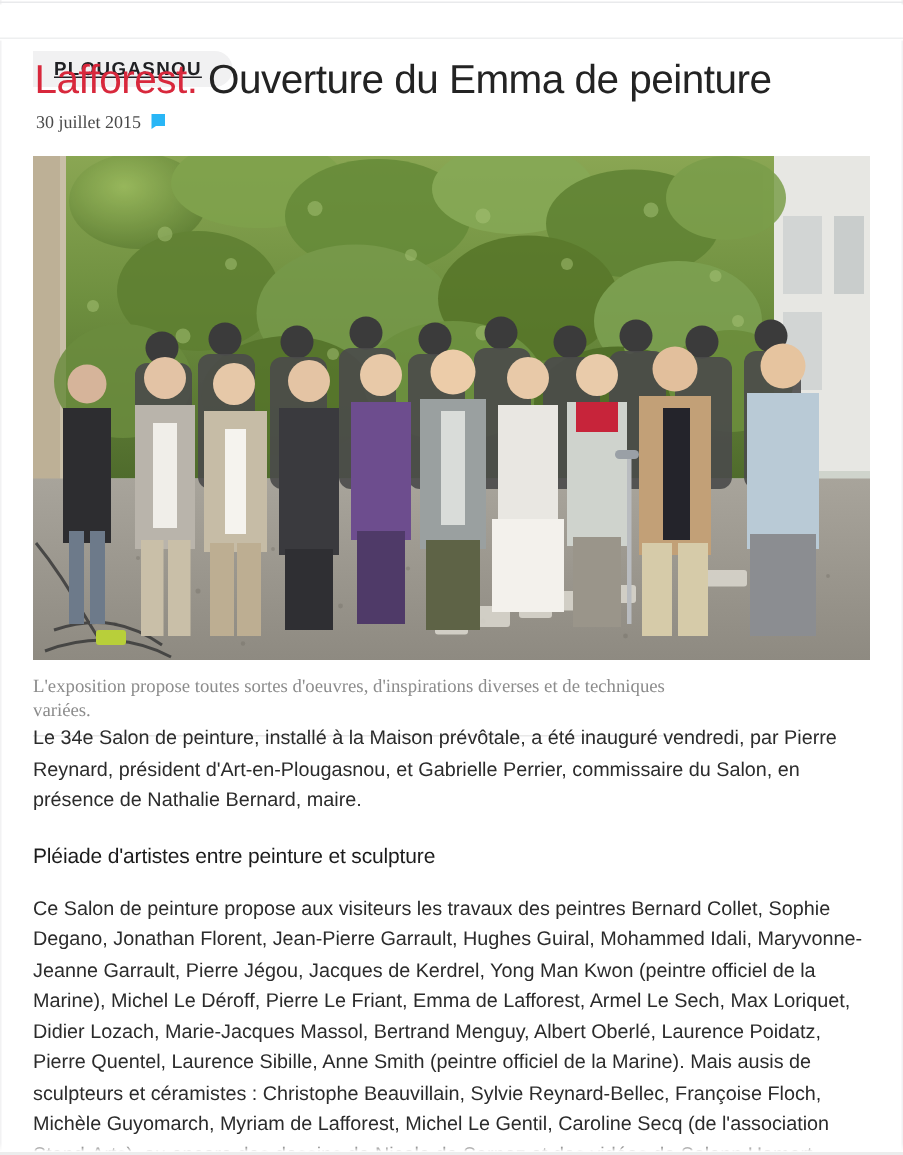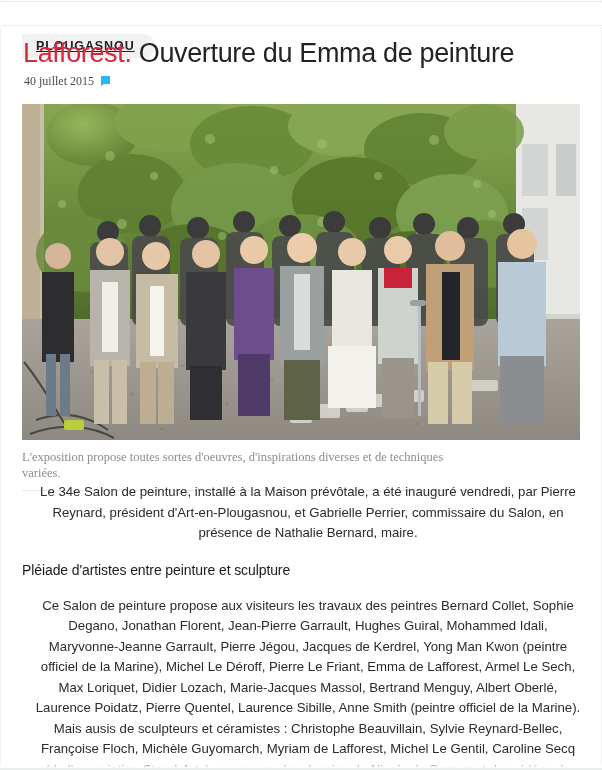--- a/index.html
+++ b/index.html
@@ -152,25 +152,25 @@
     background: #e8e8e8;
   }
   
   .article-body {
     position: absolute;
     top: 482px;
     left: 22px;
     width: 560px;
   }
   .article-body p {
-    margin: 0 0 17px 12px;
+    margin: 0 0 17px 0;
     font-size: 13.2px;
     line-height: 20.5px;
     color: #2b2b2b;
-    text-align: center;
+    text-align: left;
   }
   .article-body h2 {
     margin: 0 0 16px 0;
     font-size: 14px;
     line-height: 19px;
     font-weight: normal;
     color: #1b1b1b;
     letter-spacing: -0.1px;
   }
   .bottom-fade {
@@ -200,21 +200,21 @@
     <a class="tag" href="#">PLOUGASNOU</a>
   </div>
   <div class="tag-underline"></div>
 
   <h1 class="headline">
     <span class="kicker">Lafforest.</span>
     <span>Ouverture du Emma de peinture</span>
   </h1>
 
   <div class="meta">
-    <span class="meta-date">40 juillet 2015</span>
+    <span class="meta-date">30 juillet 2015</span>
     <span class="comment-icon"></span>
   </div>
 
   <figure class="figure" style="margin:0;">
     <div class="photo">
       <svg width="558" height="336" viewBox="0 0 558 336" xmlns="http://www.w3.org/2000/svg">
         <defs>
           <linearGradient id="ivy" x1="0" y1="0" x2="0" y2="1">
             <stop offset="0%" stop-color="#8aa653"></stop>
             <stop offset="45%" stop-color="#6e8f3f"></stop>

